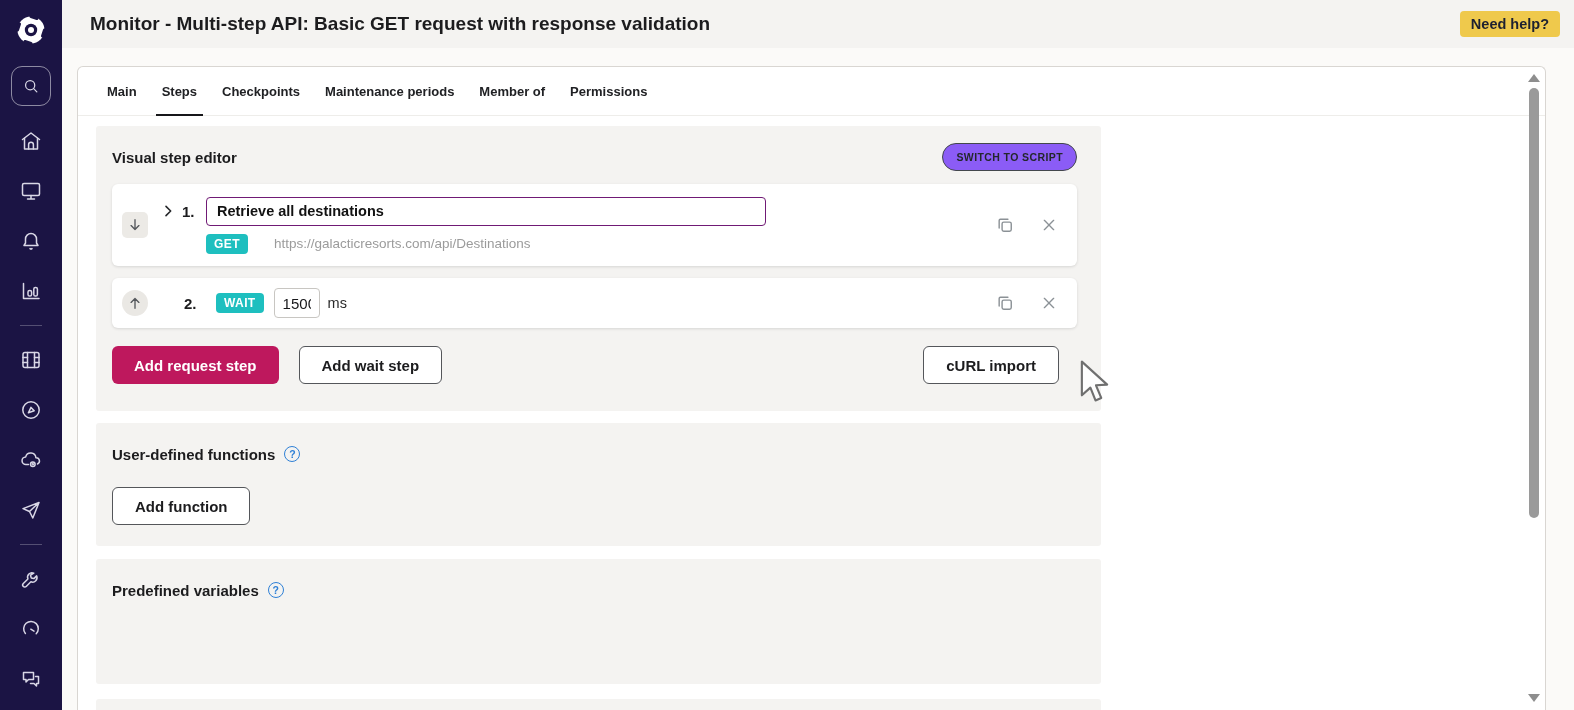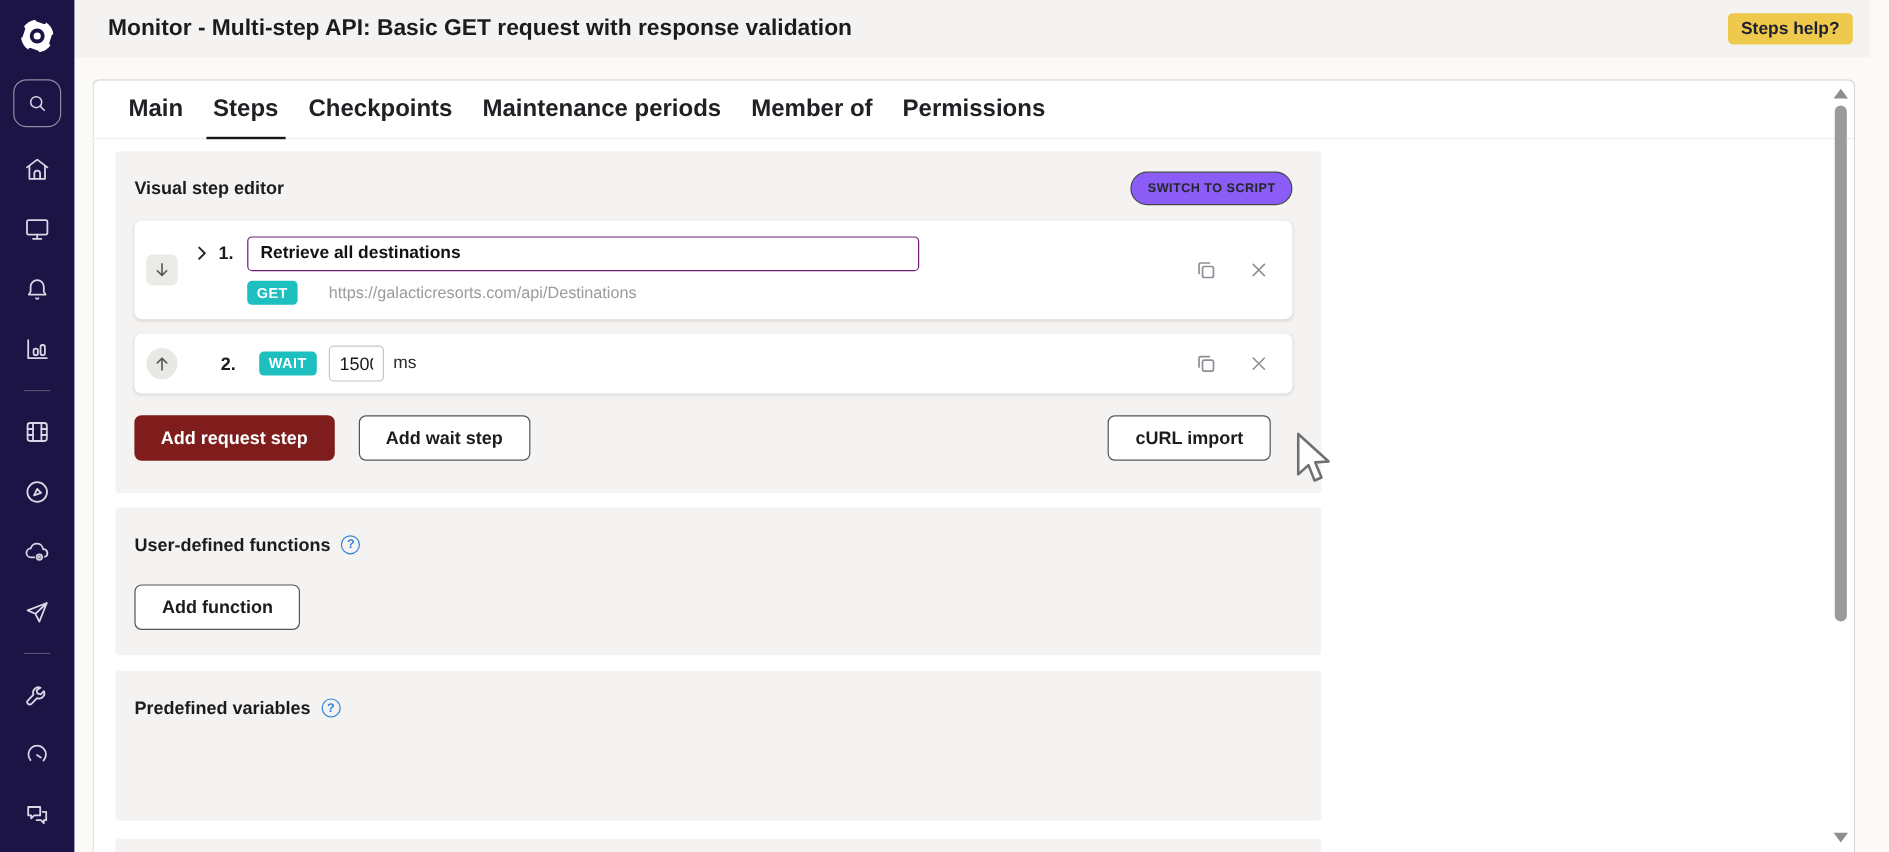--- a/index.html
+++ b/index.html
@@ -18,38 +18,38 @@
   .search-btn {
     width:40px; height:40px; border:1px solid rgba(255,255,255,.5); border-radius:11px;
     display:flex; align-items:center; justify-content:center; margin-bottom:10px; cursor:pointer;
   }
   .icon-slot { width:24px; height:24px; margin:13px 0; display:flex; align-items:center; justify-content:center; cursor:pointer; }
   .side-divider { width:22px; height:1px; background:rgba(255,255,255,.25); margin:9px 0; }
   .sidebar svg { stroke:#d9d7e6; fill:none; stroke-width:1.5; stroke-linecap:round; stroke-linejoin:round; }
   
   .main { position:absolute; left:62px; top:0; right:0; bottom:0; background:#fbfaf8; }
   .topbar {
-    position:absolute; top:0; left:0; right:16px; height:48px; background:#f4f3f1;
+    position:absolute; top:0; left:0; right:0; height:48px; background:#f4f3f1;
     display:flex; align-items:center; padding:0 14px 0 28px;
   }
   .page-title { font-size:19px; font-weight:700; color:#1c1c1e; flex:1; }
   .help-btn {
     background:#efc94c; color:#1d2030; font-size:14.5px; font-weight:700;
     border:none; border-radius:4px; padding:5px 11px; cursor:pointer; font-family:inherit;
   }
   
   .panel {
     position:absolute; left:15px; top:66px; width:1469px; height:644px;
     background:#fff; border:1px solid #d9d6d2; border-bottom:none;
     border-radius:6px 6px 0 0;
   }
   .tabs { display:flex; height:49px; padding-left:21px; border-bottom:1px solid #eeedea; }
   .tab {
     position:relative; display:flex; align-items:center; padding:0 8px; margin-right:9px;
-    font-size:20px; font-weight:700; color:#202124; cursor:pointer;
+    font-size:13px; font-weight:700; color:#202124; cursor:pointer;
   }
   .tab.active::after { content:''; position:absolute; left:2px; right:2px; bottom:-1px; height:2.5px; background:#17171a; }
   .section { position:absolute; left:18px; width:1005px; background:#f4f3f1; border-radius:3px; }
   #vse { top:59px; height:285px; padding:16px 24px 18px 16px; }
   #udf { top:356px; height:123px; padding:18px 16px; }
   #pv  { top:492px; height:125px; padding:18px 16px; }
   #next-section { top:632px; height:60px; }
   .vse-head { display:flex; align-items:center; justify-content:space-between; height:30px; }
   .section-title { font-size:15px; font-weight:700; color:#1c1c1e;text-align:center; }
   .switch-btn {
@@ -86,21 +86,21 @@
   .wait-input {
     width:46px; height:30px; border:1px solid #c8c6c2; border-radius:4px; margin-left:10px;
     padding:0 8px; font-size:15px; color:#17171a; font-family:inherit; background:#fff;
   }
   .ms-label { margin-left:8px; font-size:14.5px; color:#2a2a2a; }
   .btn-row { display:flex; align-items:center; margin-top:18px; }
   .btn {
     height:38px; border-radius:6px; font-size:15px; font-weight:700; padding:0 22px;
     font-family:inherit; cursor:pointer;
   }
-  .btn.dark { background:#7f1d1d; color:#fff; border:none; }
+  .btn.dark { background:#be185d; color:#fff; border:none; }
   .btn.light { background:#fff; border:1px solid #54565a; color:#1c1c1e; }
   #add-wait { margin-left:20px; }
   #curl-import { margin-left:auto; margin-right:18px; }
   .sec-head { display:flex; align-items:center; gap:9px; height:26px; }
   .help-badge {
     width:16px; height:16px; border-radius:50%; border:1.5px solid #2f80d6; color:#2f80d6;
     font-size:10.5px; font-weight:700; display:flex; align-items:center; justify-content:center; cursor:pointer;
   }
   .sec-btn { margin-top:20px; }
   
@@ -204,21 +204,21 @@
     <svg width="24" height="24" viewBox="0 0 24 24">
       <path d="M14.5 5.5 H4.5 V12.5 H7 V15 L9.5 12.5 H14.5 Z"></path>
       <path d="M16.5 9.5 H19.5 V16.5 H17.5 V19 L15 16.5 H11.5"></path>
     </svg>
   </div>
 </nav>
 
 <div class="main">
   <div class="topbar">
     <div class="page-title">Monitor - Multi-step API: Basic GET request with response validation</div>
-    <button class="help-btn">Steps help?</button>
+    <button class="help-btn">Need help?</button>
   </div>
 
   <div class="panel">
 
     <div class="tabs">
       <div class="tab">Main</div>
       <div class="tab active">Steps</div>
       <div class="tab">Checkpoints</div>
       <div class="tab">Maintenance periods</div>
       <div class="tab">Member of</div>

